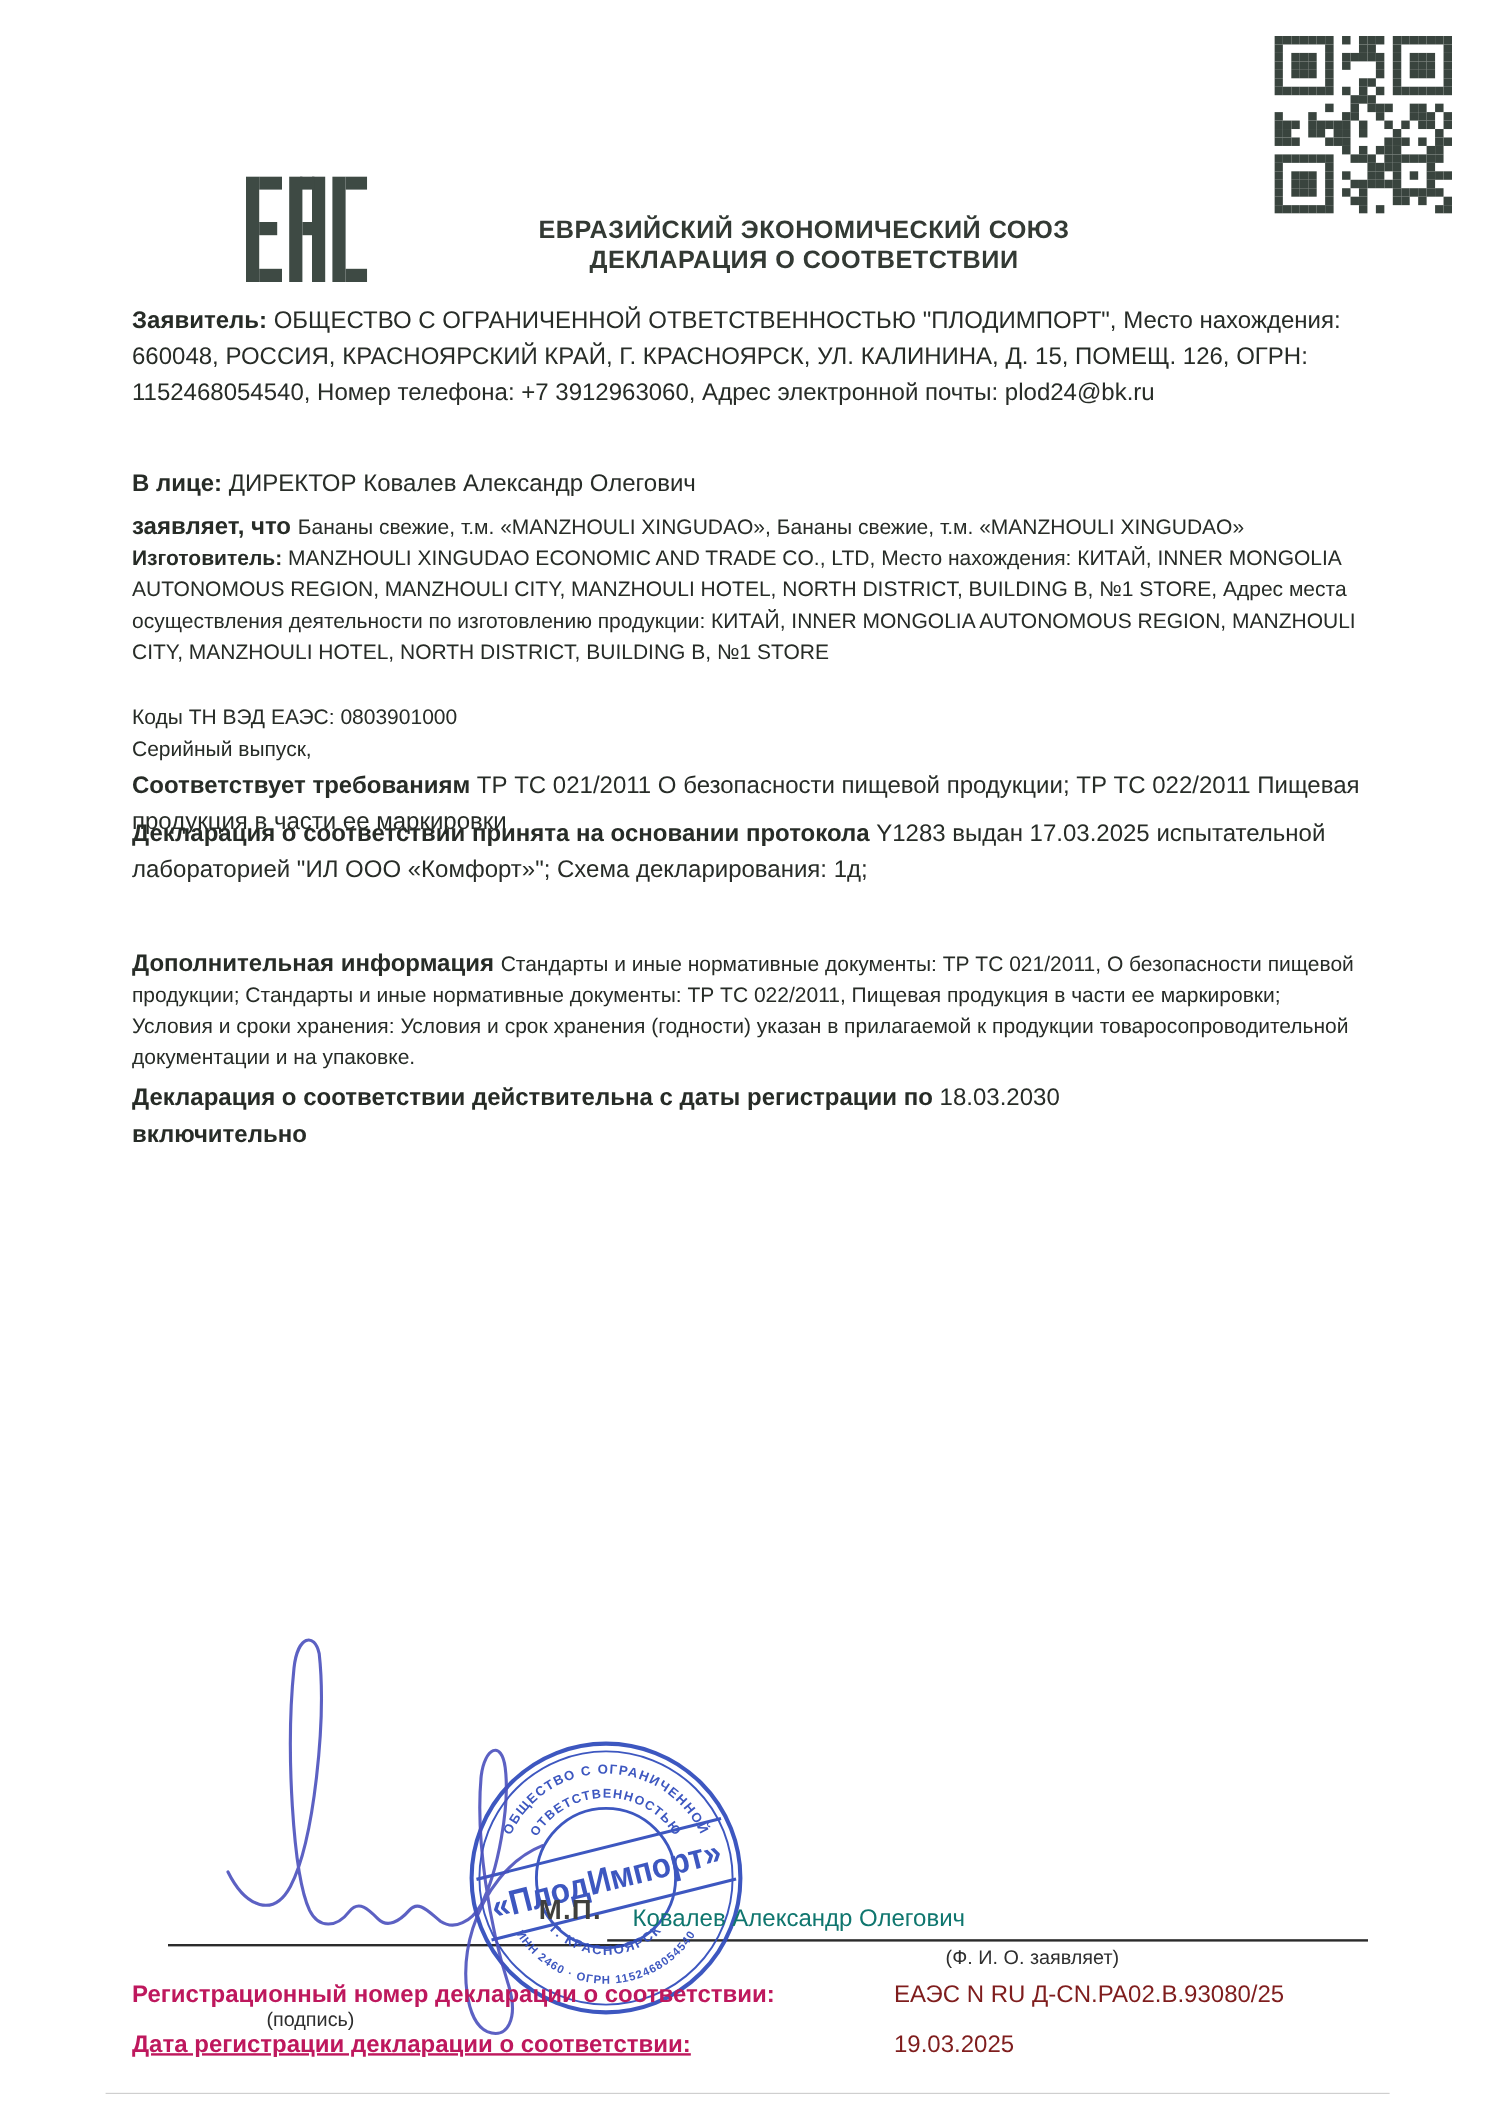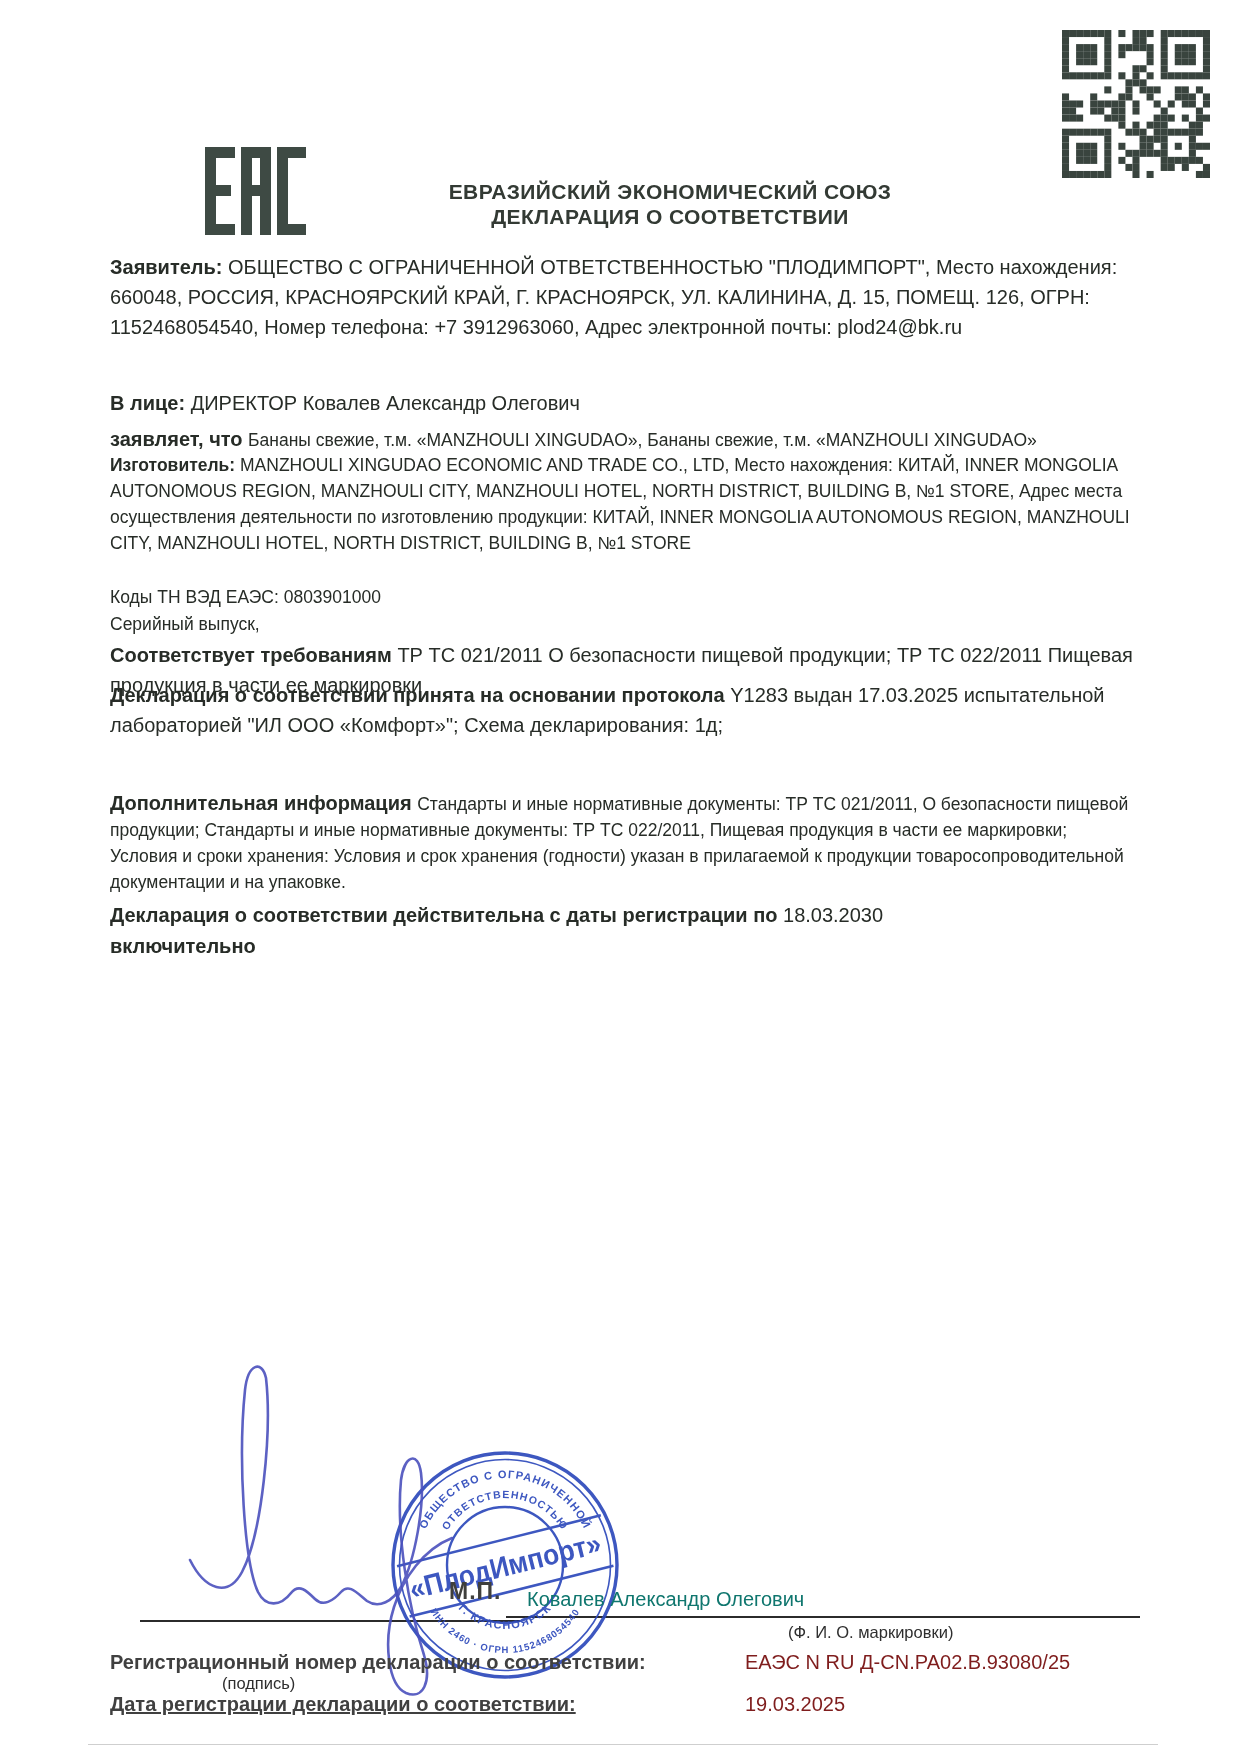--- a/index.html
+++ b/index.html
@@ -12,21 +12,21 @@
   .abs{position:absolute;}
   p{margin:0;}
   .title{font-weight:bold;font-size:21px;letter-spacing:.4px;color:#333a34;text-align:center;}
   .para{font-size:20px;line-height:30px;}
   .para-sm{font-size:17.5px;line-height:26px;}
   .lead{font-weight:bold;}
   .body-col{left:110px;width:1028px;}
   .cap{font-size:16.5px;color:#2e2e2e;}
   .rule{background:#2b2b2b;height:2px;}
   .rule-faint{background:#cfcfcf;height:1px;}
-  .reg-label{font-weight:bold;font-size:20px;color:#404040;text-align:center;}
+  .reg-label{font-weight:bold;font-size:20px;color:#be185d;text-align:center;}
   .reg-value{font-size:20px;color:#7f1d1d;}
   .mp{font-size:23px;font-weight:bold;color:#3f3f3c;letter-spacing:1px;}
   .name{font-size:20px;color:#0f766e;z-index:7;}
   .stamp-svg{z-index:5;opacity:.92;}
   .sig-svg{z-index:6;}
   .overlay-text{z-index:8;}
 </style>
 </head>
 <body>
 
@@ -365,21 +365,21 @@
     </g>
   </svg>
 
   <div class="abs mp overlay-text" style="left:449px;top:1578px;">М.П.</div>
 
   <div class="abs rule" style="left:140px;top:1620px;width:380px;z-index:2;"></div>
   <div class="abs cap" style="left:222px;top:1674px;">(подпись)</div>
 
   <div class="abs name" style="left:527px;top:1588px;">Ковалев Александр Олегович</div>
   <div class="abs rule" style="left:506px;top:1616px;width:634px;z-index:2;"></div>
-  <div class="abs cap" style="left:788px;top:1623px;">(Ф. И. О. маркировки)</div>
+  <div class="abs cap" style="left:788px;top:1623px;">(Ф. И. О. заявляет)</div>
 
   <div class="abs reg-label overlay-text" style="left:110px;top:1651px;">Регистрационный номер декларации о соответствии:</div>
   <div class="abs reg-value overlay-text" style="left:745px;top:1651px;">ЕАЭС N RU Д-CN.РА02.В.93080/25</div>
   <div class="abs reg-label overlay-text" style="left:110px;top:1693px;text-decoration:underline;">Дата регистрации декларации о соответствии:</div>
   <div class="abs reg-value overlay-text" style="left:745px;top:1693px;">19.03.2025</div>
 
   <div class="abs rule-faint" style="left:88px;top:1744px;width:1070px;"></div>
 
 </div>
 

